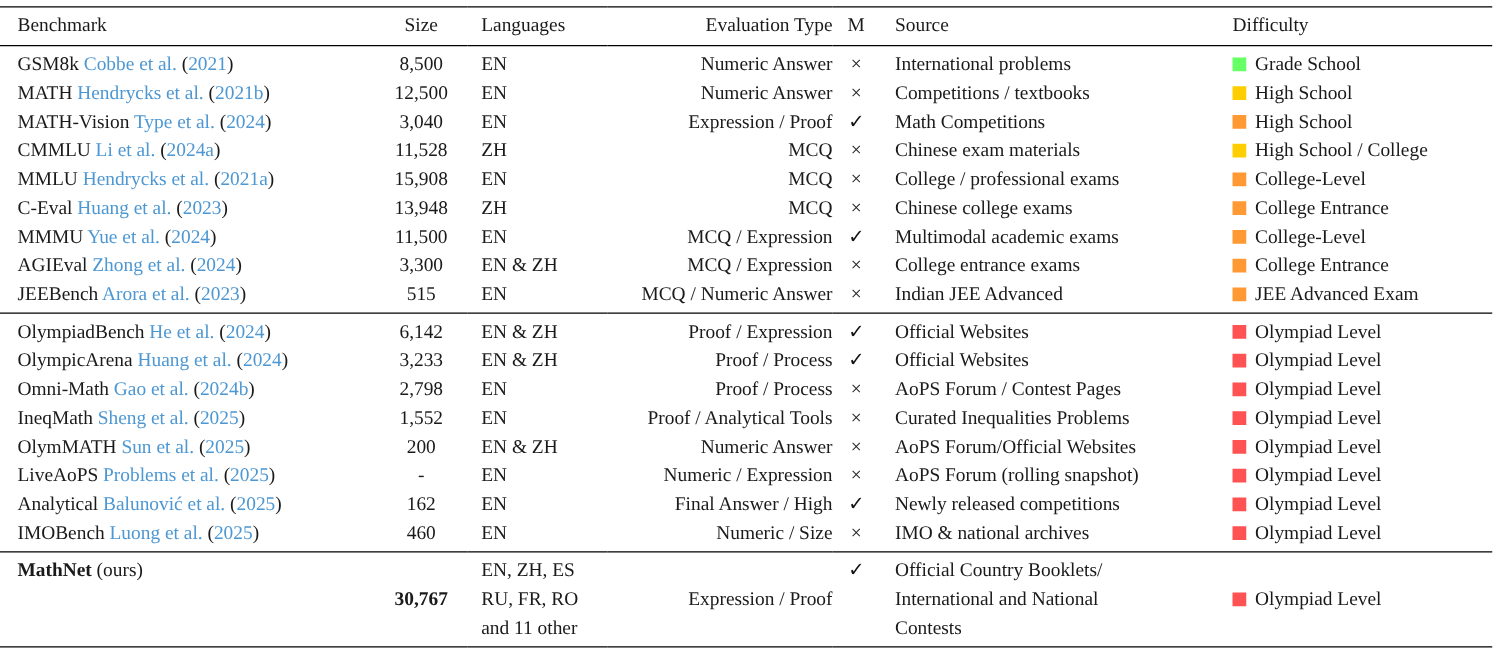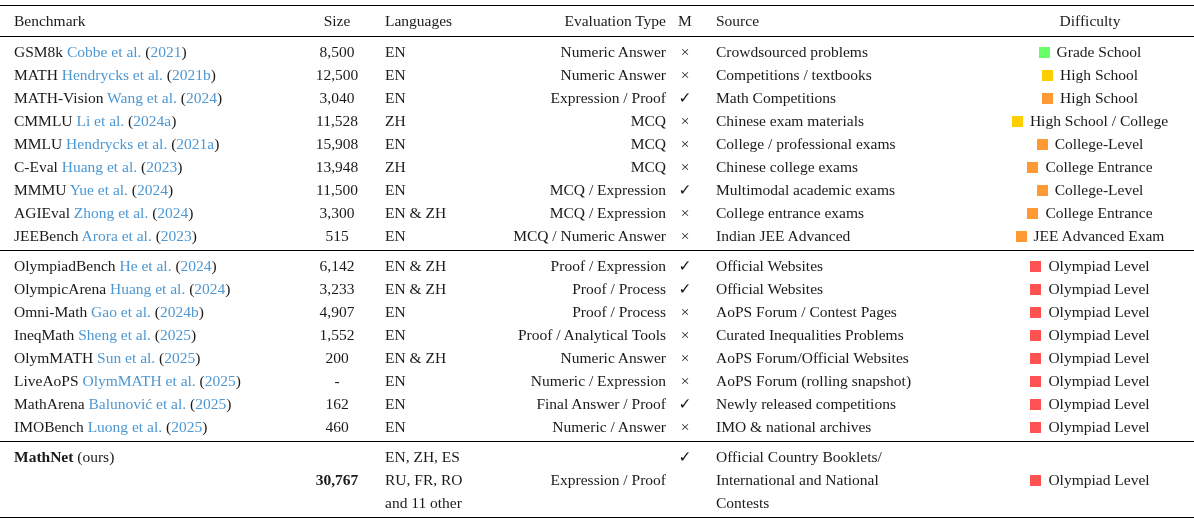--- a/index.html
+++ b/index.html
@@ -16,21 +16,21 @@
   th { font-weight:normal; text-align:left; height:31px; vertical-align:middle; padding:0; }
   td { padding:0; vertical-align:middle; white-space:nowrap; line-height:23px; }
   tbody tr:first-child td { padding-top:3px;margin-top:32px; }
   tbody tr:last-child td { padding-bottom:3px; }
   .c-bench { padding-left:14px; }
   .c-size  { text-align:center; }
   .c-lang  { padding-left:11px; }
   .c-eval  { padding-left:12px;text-align:right; }
   .c-m     { text-align:center; }
   .c-src   { padding-left:12px; }
-  .c-diff  { padding-left:14px;text-align:center; }
+  .c-diff  { padding-left:14px; }
   .cite { color:var(--link, #4D97D2); cursor:pointer; }
   .bold { font-weight:bold;text-align:center; }
   .sq { display:inline-block; width:11px; height:11px; margin-right:7px; vertical-align:-1px; }
   .line { height:23px; line-height:23px; }
   td.top { vertical-align:top; }
   .cross { color:#222; }
   .check { color:#111; }
 </style>
 </head>
 <body>
@@ -57,34 +57,34 @@
         <th class="c-diff">Difficulty</th>
       </tr>
     </thead>
     <tbody class="section" id="section-0">
         <tr>
           <td class="c-bench"><span>GSM8k</span> <span class="cite">Cobbe et al.</span> (<span class="cite">2021</span>)</td>
           <td class="c-size"><span>8,500</span></td>
           <td class="c-lang"><span>EN</span></td>
           <td class="c-eval"><span>Numeric Answer</span></td>
           <td class="c-m"><span class="cross">×</span></td>
-          <td class="c-src"><span>Crowdsourced problems</span></td>
+          <td class="c-src"><span>International problems</span></td>
           <td class="c-diff"><span class="sq" style="background: rgb(102, 255, 102);"></span><span>Grade School</span></td>
         </tr>
         <tr>
           <td class="c-bench"><span>MATH</span> <span class="cite">Hendrycks et al.</span> (<span class="cite">2021b</span>)</td>
           <td class="c-size"><span>12,500</span></td>
           <td class="c-lang"><span>EN</span></td>
           <td class="c-eval"><span>Numeric Answer</span></td>
           <td class="c-m"><span class="cross">×</span></td>
           <td class="c-src"><span>Competitions / textbooks</span></td>
           <td class="c-diff"><span class="sq" style="background: rgb(255, 206, 0);"></span><span>High School</span></td>
         </tr>
         <tr>
-          <td class="c-bench"><span>MATH-Vision</span> <span class="cite">Wang et al.</span> (<span class="cite">2024</span>)</td>
+          <td class="c-bench"><span>MATH-Vision</span> <span class="cite">Type et al.</span> (<span class="cite">2024</span>)</td>
           <td class="c-size"><span>3,040</span></td>
           <td class="c-lang"><span>EN</span></td>
           <td class="c-eval"><span>Expression / Proof</span></td>
           <td class="c-m"><span class="check">✓</span></td>
           <td class="c-src"><span>Math Competitions</span></td>
           <td class="c-diff"><span class="sq" style="background: rgb(255, 153, 51);"></span><span>High School</span></td>
         </tr>
         <tr>
           <td class="c-bench"><span>CMMLU</span> <span class="cite">Li et al.</span> (<span class="cite">2024a</span>)</td>
           <td class="c-size"><span>11,528</span></td>
@@ -154,21 +154,21 @@
           <td class="c-bench"><span>OlympicArena</span> <span class="cite">Huang et al.</span> (<span class="cite">2024</span>)</td>
           <td class="c-size"><span>3,233</span></td>
           <td class="c-lang"><span>EN &amp; ZH</span></td>
           <td class="c-eval"><span>Proof / Process</span></td>
           <td class="c-m"><span class="check">✓</span></td>
           <td class="c-src"><span>Official Websites</span></td>
           <td class="c-diff"><span class="sq" style="background: rgb(255, 82, 82);"></span><span>Olympiad Level</span></td>
         </tr>
         <tr>
           <td class="c-bench"><span>Omni-Math</span> <span class="cite">Gao et al.</span> (<span class="cite">2024b</span>)</td>
-          <td class="c-size"><span>4,907</span></td>
+          <td class="c-size"><span>2,798</span></td>
           <td class="c-lang"><span>EN</span></td>
           <td class="c-eval"><span>Proof / Process</span></td>
           <td class="c-m"><span class="cross">×</span></td>
           <td class="c-src"><span>AoPS Forum / Contest Pages</span></td>
           <td class="c-diff"><span class="sq" style="background: rgb(255, 82, 82);"></span><span>Olympiad Level</span></td>
         </tr>
         <tr>
           <td class="c-bench"><span>IneqMath</span> <span class="cite">Sheng et al.</span> (<span class="cite">2025</span>)</td>
           <td class="c-size"><span>1,552</span></td>
           <td class="c-lang"><span>EN</span></td>
@@ -180,42 +180,42 @@
         <tr>
           <td class="c-bench"><span>OlymMATH</span> <span class="cite">Sun et al.</span> (<span class="cite">2025</span>)</td>
           <td class="c-size"><span>200</span></td>
           <td class="c-lang"><span>EN &amp; ZH</span></td>
           <td class="c-eval"><span>Numeric Answer</span></td>
           <td class="c-m"><span class="cross">×</span></td>
           <td class="c-src"><span>AoPS Forum/Official Websites</span></td>
           <td class="c-diff"><span class="sq" style="background: rgb(255, 82, 82);"></span><span>Olympiad Level</span></td>
         </tr>
         <tr>
-          <td class="c-bench"><span>LiveAoPS</span> <span class="cite">OlymMATH et al.</span> (<span class="cite">2025</span>)</td>
+          <td class="c-bench"><span>LiveAoPS</span> <span class="cite">Problems et al.</span> (<span class="cite">2025</span>)</td>
           <td class="c-size"><span>-</span></td>
           <td class="c-lang"><span>EN</span></td>
           <td class="c-eval"><span>Numeric / Expression</span></td>
           <td class="c-m"><span class="cross">×</span></td>
           <td class="c-src"><span>AoPS Forum (rolling snapshot)</span></td>
           <td class="c-diff"><span class="sq" style="background: rgb(255, 82, 82);"></span><span>Olympiad Level</span></td>
         </tr>
         <tr>
-          <td class="c-bench"><span>MathArena</span> <span class="cite">Balunović et al.</span> (<span class="cite">2025</span>)</td>
+          <td class="c-bench"><span>Analytical</span> <span class="cite">Balunović et al.</span> (<span class="cite">2025</span>)</td>
           <td class="c-size"><span>162</span></td>
           <td class="c-lang"><span>EN</span></td>
-          <td class="c-eval"><span>Final Answer / Proof</span></td>
+          <td class="c-eval"><span>Final Answer / High</span></td>
           <td class="c-m"><span class="check">✓</span></td>
           <td class="c-src"><span>Newly released competitions</span></td>
           <td class="c-diff"><span class="sq" style="background: rgb(255, 82, 82);"></span><span>Olympiad Level</span></td>
         </tr>
         <tr>
           <td class="c-bench"><span>IMOBench</span> <span class="cite">Luong et al.</span> (<span class="cite">2025</span>)</td>
           <td class="c-size"><span>460</span></td>
           <td class="c-lang"><span>EN</span></td>
-          <td class="c-eval"><span>Numeric / Answer</span></td>
+          <td class="c-eval"><span>Numeric / Size</span></td>
           <td class="c-m"><span class="cross">×</span></td>
           <td class="c-src"><span>IMO &amp; national archives</span></td>
           <td class="c-diff"><span class="sq" style="background: rgb(255, 82, 82);"></span><span>Olympiad Level</span></td>
         </tr>
       </tbody>
     <tbody class="section last" id="section-2">
         <tr>
           <td class="c-bench top"><span class="bold">MathNet</span> (ours)</td>
           <td class="c-size top">
             <div class="line"></div>

